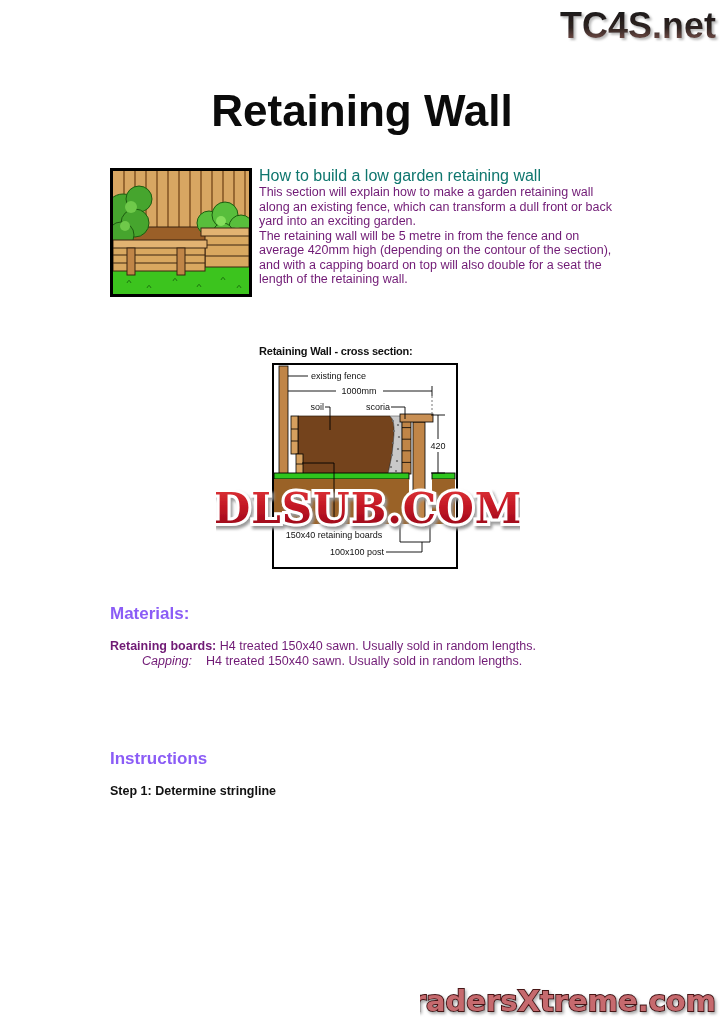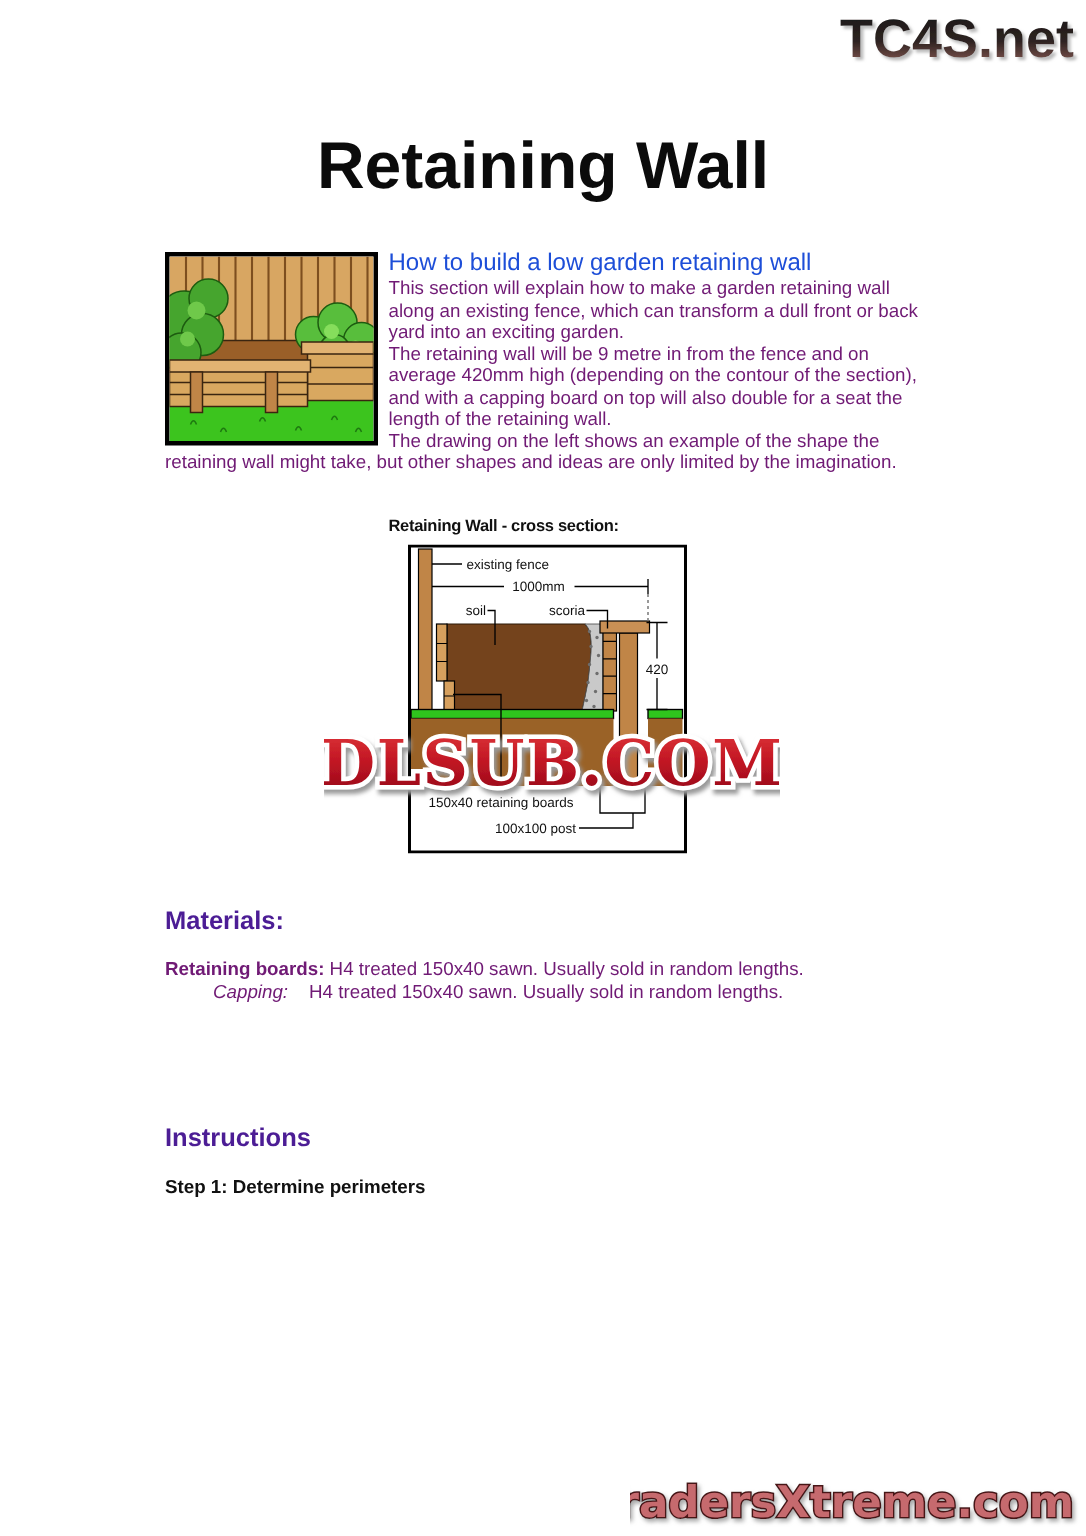--- a/index.html
+++ b/index.html
@@ -25,40 +25,40 @@
   }
 
   
   .intro { position: absolute; left: 110px; top: 166px; width: 507px; }
   .garden-figure {
     float: left; width: 142px; height: 129px;
     border: 3px solid #000; margin: 2px 7px 2px 0;
     background: #fff;
   }
   .garden-figure svg { display: block; width: 136px; height: 123px; }
-  .intro-heading { font-size: 16px; font-weight: normal; line-height: 19px; color: #1d4ed8; }
+  .intro-heading { font-size: 16px; font-weight: normal; line-height: 19px; color: #0f766e; }
   .body-text { font-size: 12.5px; line-height: 14.5px; color: #701a75; }
   .intro p { margin: 0; }
 
   
   .diagram-title {
     position: absolute; left: 259px; top: 345px;
     font-size: 11px; font-weight: bold; letter-spacing: -0.2px;
   }
   .diagram-wrap { position: absolute; left: 272px; top: 363px; width: 186px; height: 206px; }
   .diagram-wrap svg { display: block; }
   .dlabel { font-family: "Liberation Sans", sans-serif; font-size: 9px; fill: #111; }
 
   
   .watermark { position: absolute; left: 216px; top: 479px; width: 304px; height: 58px; }
 
   
   .materials { position: absolute; left: 110px; top: 604px; width: 512px; }
   .instructions { position: absolute; left: 110px; top: 749px; width: 512px; }
-  .section-heading { font-size: 17px; font-weight: bold; margin-bottom: 15px; color: #4c1d95; }
+  .section-heading { font-size: 17px; font-weight: bold; margin-bottom: 15px; color: #8b5cf6; }
   .materials .para { margin-bottom: 15px; }
   .inline-bold { font-weight: bold; }
   .inline-italic { font-style: italic; margin-left: 32px; }
   .cap-gap { display: inline-block; width: 14px; }
   .step { margin-bottom: 14px; }
   .step-title { font-size: 12.5px; font-weight: bold; line-height: 15px; }
 
   
   .bottom-logo { position: absolute; left: 420px; top: 979px; width: 300px; height: 44px; }
 </style>
@@ -148,22 +148,21 @@
         <line x1="0" y1="84" x2="92" y2="84" stroke="#3a2510" stroke-width="1"></line>
         <line x1="0" y1="92" x2="92" y2="92" stroke="#3a2510" stroke-width="1"></line>
         <rect x="0" y="69" width="94" height="8" fill="#e2b372" stroke="#3a2510" stroke-width="1"></rect>
 
         <rect x="14" y="77" width="8" height="27" fill="#c08547" stroke="#3a2510" stroke-width="1"></rect>
         <rect x="64" y="77" width="8" height="27" fill="#c08547" stroke="#3a2510" stroke-width="1"></rect>
       </svg>
     </div>
     <div class="intro-heading">How to build a low garden retaining wall</div>
     <p class="body-text">This section will explain how to make a garden retaining wall along an existing fence, which can transform a dull front or back yard into an exciting garden.</p>
-    <p class="body-text">The retaining wall will be 9 metre in from the fence and on average 420mm high (depending on the contour of the section), and with a capping board on top will also double for a seat the length of the retaining wall.</p>
-    <p class="body-text">The drawing on the left shows an example of the shape the retaining wall might take, but other shapes and ideas are only limited by the imagination.</p>
+    <p class="body-text">The retaining wall will be 5 metre in from the fence and on average 420mm high (depending on the contour of the section), and with a capping board on top will also double for a seat the length of the retaining wall.</p>
   </div>
 
   <div class="diagram-title">Retaining Wall - cross section:</div>
   <div class="diagram-wrap">
     <svg width="186" height="206" viewBox="0 0 186 206">
 
       <rect x="1" y="1" width="184" height="204" fill="#ffffff" stroke="#000" stroke-width="2"></rect>
 
       <rect x="7" y="3" width="9" height="109" fill="#c08547" stroke="#000" stroke-width="0.8"></rect>
 
@@ -255,21 +254,21 @@
 
   <div class="materials">
     <div class="section-heading">Materials:</div>
     <p class="body-text"><span class="inline-bold">Retaining boards:</span><span> H4 treated 150x40 sawn. Usually sold in random lengths.</span></p>
     <p class="body-text"><span class="inline-italic">Capping:</span><span class="cap-gap"></span><span>H4 treated 150x40 sawn. Usually sold in random lengths.</span></p>
   </div>
 
   <div class="instructions">
     <div class="section-heading">Instructions</div>
     <div class="step">
-      <div class="step-title">Step 1: Determine perimeters</div>
+      <div class="step-title">Step 1: Determine stringline</div>
     </div>
   </div>
 
   <div class="bottom-logo">
     <svg width="300" height="44" viewBox="0 0 300 44">
       <defs>
         <filter id="txShadow" x="-10%" y="-10%" width="130%" height="140%">
           <feDropShadow dx="1.5" dy="2" stdDeviation="1.5" flood-color="#aaaaaa"></feDropShadow>
         </filter>
       </defs>

